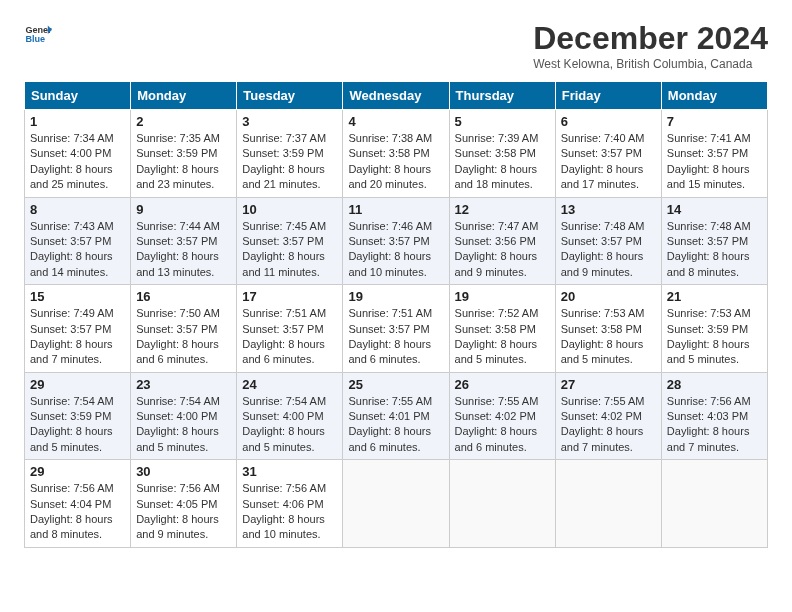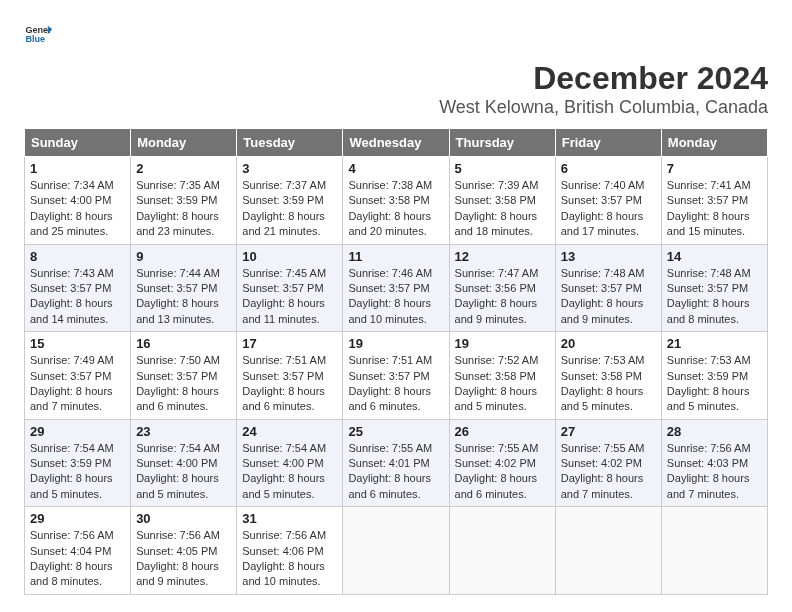--- a/index.html
+++ b/index.html
@@ -19,39 +19,38 @@
     .logo {
       display: flex;
       align-items: center;
       gap: 4px;
     }
     .logo-icon {
       width: 28px;
       height: 28px;
     }
     .title-area {
-      text-align: right;
-      margin-top: 40px;
+      text-align: left;
     }
     .month-title {
       font-size: 32px;
       font-weight: bold;
       color: #333;
     }
     .location-title {
-      font-size: 18px;
+      font-size: 12px;
       color: #555;
     }
     table {
       width: 100%;
       border-collapse: collapse;
       font-size: 10.5px;
     }
     thead tr th {
-      background: #737373;
+      background: #0369a1;
       color: #fff;
       text-align: left;
       padding: 6px 6px;
       font-size: 13px;
       font-weight: bold;
       border: 1px solid #fff;
     }
     tbody tr td {
       border: 1px solid #ccc;
       vertical-align: top;

